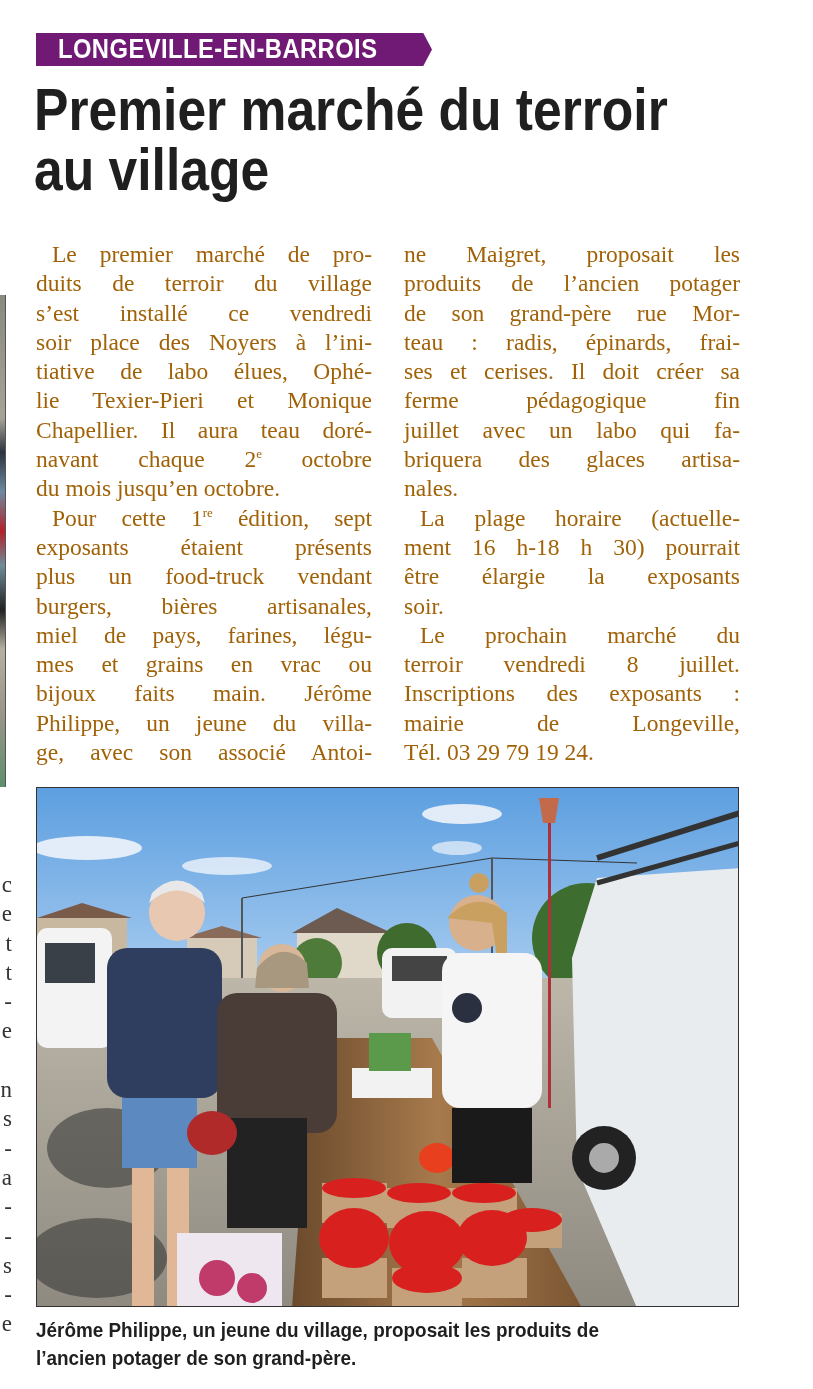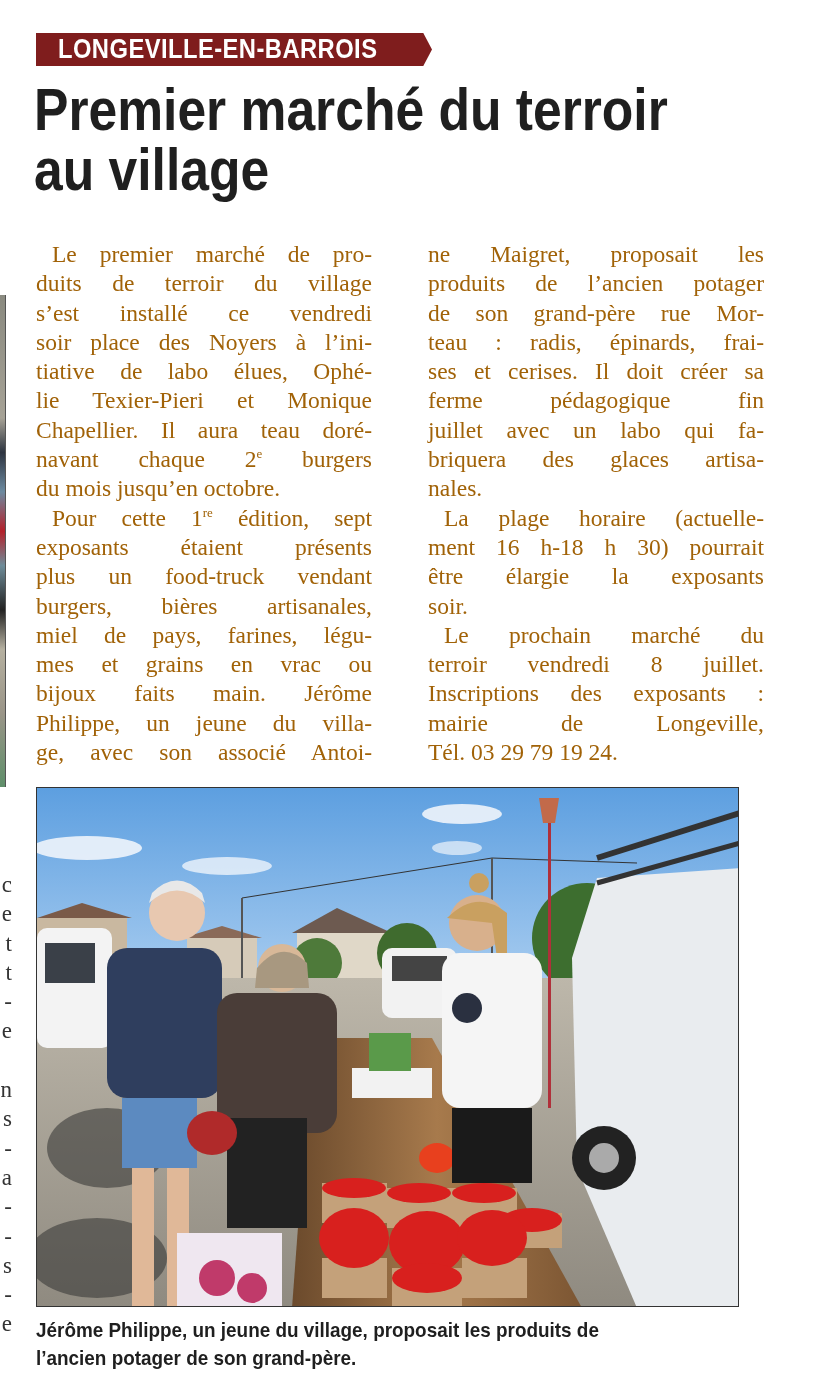--- a/index.html
+++ b/index.html
@@ -29,21 +29,21 @@
       overflow: hidden;
       text-align: right;
     }
     .left-bleed-text span { display: block; height: 29.3px; }
 
     .kicker {
       position: absolute;
       left: 36px; top: 33px;
       height: 33px;
       width: 396px;
-      background: #7f1d1d;
+      background: #701a75;
       clip-path: polygon(0 0, 97.8% 0, 100% 50%, 97.8% 100%, 0 100%);
     }
     .kicker-label {
       position: absolute;
       left: 22px; top: 0;
       font-family: "Liberation Sans", sans-serif;
       font-weight: bold;
       font-size: 27px;
       line-height: 33px;
       color: #ffffff;
@@ -71,21 +71,21 @@
     .col {
       position: absolute;
       top: 240px;
       width: 336px;
       font-family: "Liberation Serif", serif;
       font-size: 23.5px;
       line-height: 29.3px;
       color: #a16207;
     }
     .col-left { left: 36px; }
-    .col-right { left: 428px; }
+    .col-right { left: 404px; }
     .col .line {
       display: block;
       height: 29.3px;
       white-space: nowrap;
       text-align: justify;
       text-align-last: justify;
     }
     .col .line.last { text-align-last: left; }
     .col .line.indent { padding-left: 16px; }
     sup.ord {
@@ -152,21 +152,21 @@
 </h1>
 
 <div class="col col-left">
   <span class="line indent">Le premier marché de pro-</span>
   <span class="line">duits de terroir du village</span>
   <span class="line">s’est installé ce vendredi</span>
   <span class="line">soir place des Noyers à l’ini-</span>
   <span class="line">tiative de labo élues, Ophé-</span>
   <span class="line">lie Texier-Pieri et Monique</span>
   <span class="line">Chapellier. Il aura teau doré-</span>
-  <span class="line"><span>navant chaque 2</span><sup class="ord">e</sup><span> burgers</span></span>
+  <span class="line"><span>navant chaque 2</span><sup class="ord">e</sup><span> octobre</span></span>
   <span class="line last">du mois jusqu’en octobre.</span>
   <span class="line indent"><span>Pour cette 1</span><sup class="ord">re</sup><span> édition, sept</span></span>
   <span class="line">exposants étaient présents</span>
   <span class="line">plus un food-truck vendant</span>
   <span class="line">burgers, bières artisanales,</span>
   <span class="line">miel de pays, farines, légu-</span>
   <span class="line">mes et grains en vrac ou</span>
   <span class="line">bijoux faits main. Jérôme</span>
   <span class="line">Philippe, un jeune du villa-</span>
   <span class="line">ge, avec son associé Antoi-</span>

